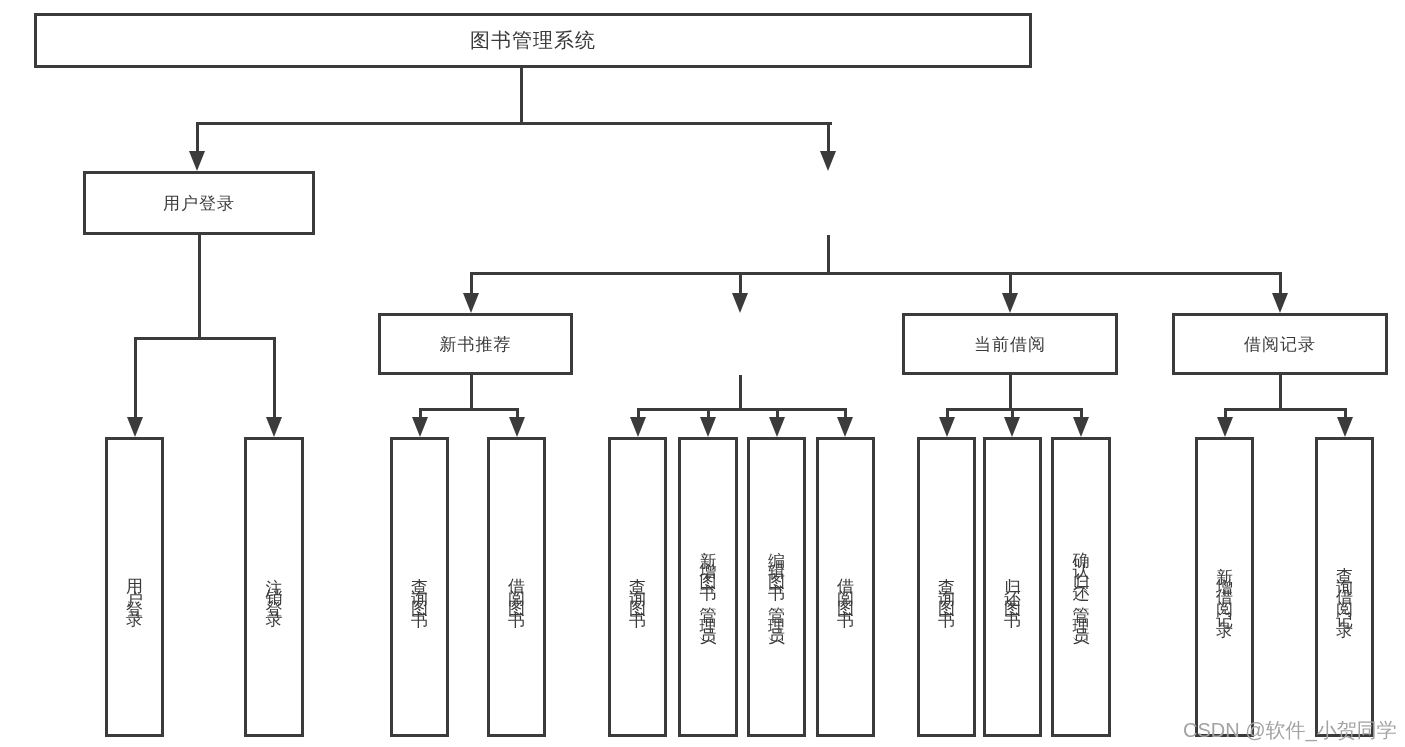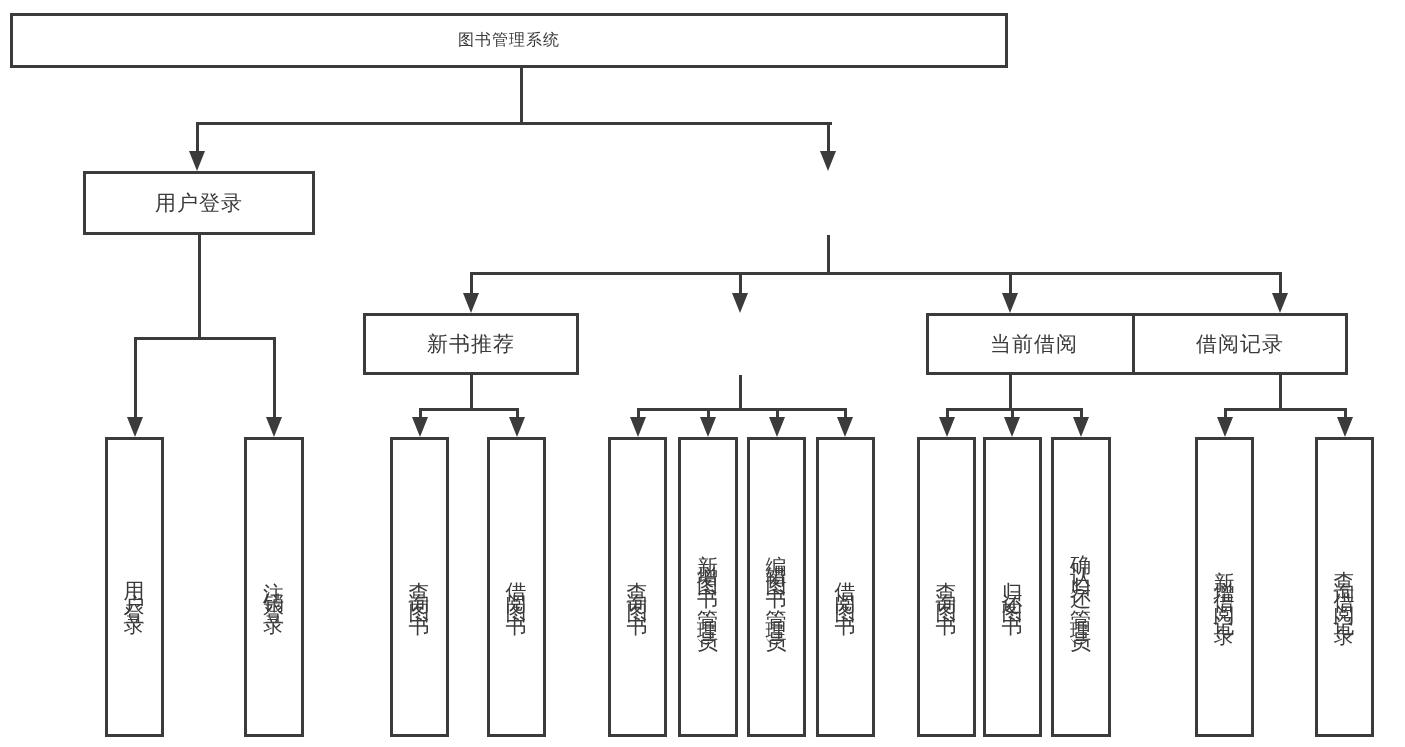--- a/index.html
+++ b/index.html
@@ -18,21 +18,21 @@
   }
   .box{
     position:absolute;
     box-sizing:border-box;
     border:3px solid var(--line);
     background:var(--background);
     display:flex;
     align-items:center;
     justify-content:center;
     color:var(--text);
-    font-size:21px;
+    font-size:17px;
   }
   .hbox{letter-spacing:1px;}
   .vbox .vlabel{
     writing-mode:vertical-rl;
     text-orientation:mixed;
     letter-spacing:11px;
     line-height:1;
     white-space:nowrap;
     color:var(--text);
   }
@@ -51,21 +51,21 @@
     color:var(--watermark);
     z-index:5;
     white-space:nowrap;
   }
 </style>
 </head>
 <body>
 
 <div id="canvas">
 
-  <div class="box hbox" style="left:10px;top:13px;width:998px;height:55px;font-size:16px;align-items:center;">
+  <div class="box hbox" style="left:34px;top:13px;width:998px;height:55px;font-size:20px;align-items:center;">
     <span>图书管理系统</span>
   </div>
 
   <div class="vline" style="left:520px;top:68px;height:54px;"></div>
   <div class="hline" style="left:196px;top:122px;width:636px;"></div>
   <div class="vline" style="left:196px;top:122px;height:30px;"></div>
   <div class="arrowhead" style="left:189px;top:151px;"></div>
   <div class="vline" style="left:827px;top:122px;height:30px;"></div>
   <div class="arrowhead" style="left:820px;top:151px;"></div>
 
@@ -84,27 +84,27 @@
   <div class="hline" style="left:470px;top:272px;width:811px;"></div>
   <div class="vline" style="left:470px;top:272px;height:21px;"></div>
   <div class="arrowhead" style="left:463px;top:293px;"></div>
   <div class="vline" style="left:739px;top:272px;height:21px;"></div>
   <div class="arrowhead" style="left:732px;top:293px;"></div>
   <div class="vline" style="left:1009px;top:272px;height:21px;"></div>
   <div class="arrowhead" style="left:1002px;top:293px;"></div>
   <div class="vline" style="left:1279px;top:272px;height:21px;"></div>
   <div class="arrowhead" style="left:1272px;top:293px;"></div>
 
-  <div class="box hbox" style="left:363px;top:313px;width:216px;height:62px;">
+  <div class="box hbox" style="left:378px;top:313px;width:195px;height:62px;">
     <span>新书推荐</span>
   </div>
-  <div class="box hbox" style="left:926px;top:313px;width:216px;height:62px;">
+  <div class="box hbox" style="left:902px;top:313px;width:216px;height:62px;">
     <span>当前借阅</span>
   </div>
-  <div class="box hbox" style="left:1132px;top:313px;width:216px;height:62px;">
+  <div class="box hbox" style="left:1172px;top:313px;width:216px;height:62px;">
     <span>借阅记录</span>
   </div>
 
   <div class="vline" style="left:470px;top:375px;height:33px;"></div>
   <div class="hline" style="left:419px;top:408px;width:98px;"></div>
   <div class="vline" style="left:419px;top:408px;height:9px;"></div>
   <div class="arrowhead" style="left:412px;top:417px;"></div>
   <div class="vline" style="left:516px;top:408px;height:9px;"></div>
   <div class="arrowhead" style="left:509px;top:417px;"></div>
 
@@ -172,14 +172,15 @@
     <span class="vlabel">确认归还（管理员）</span>
   </div>
 
   <div class="box vbox" style="left:1195px;top:437px;width:59px;height:300px;">
     <span class="vlabel">新增借阅记录</span>
   </div>
   <div class="box vbox" style="left:1315px;top:437px;width:59px;height:300px;">
     <span class="vlabel">查询借阅记录</span>
   </div>
 
+  <div class="watermark">CSDN @软件_小贺同学</div>
 
 </div>
 
 </body></html>

